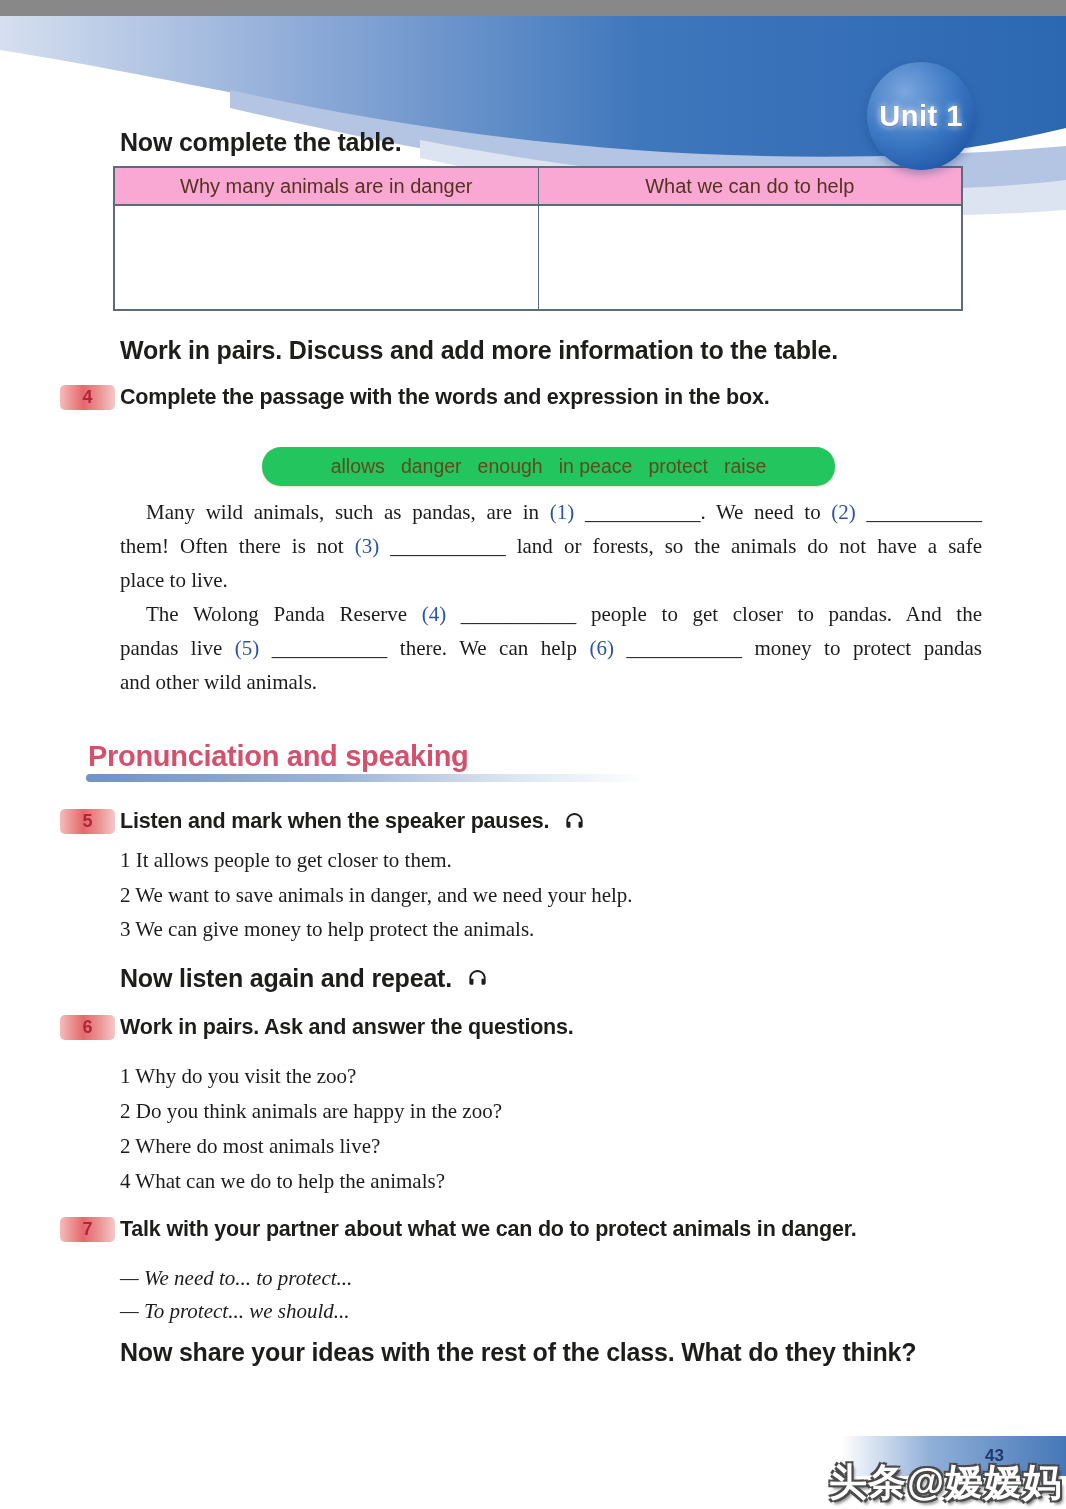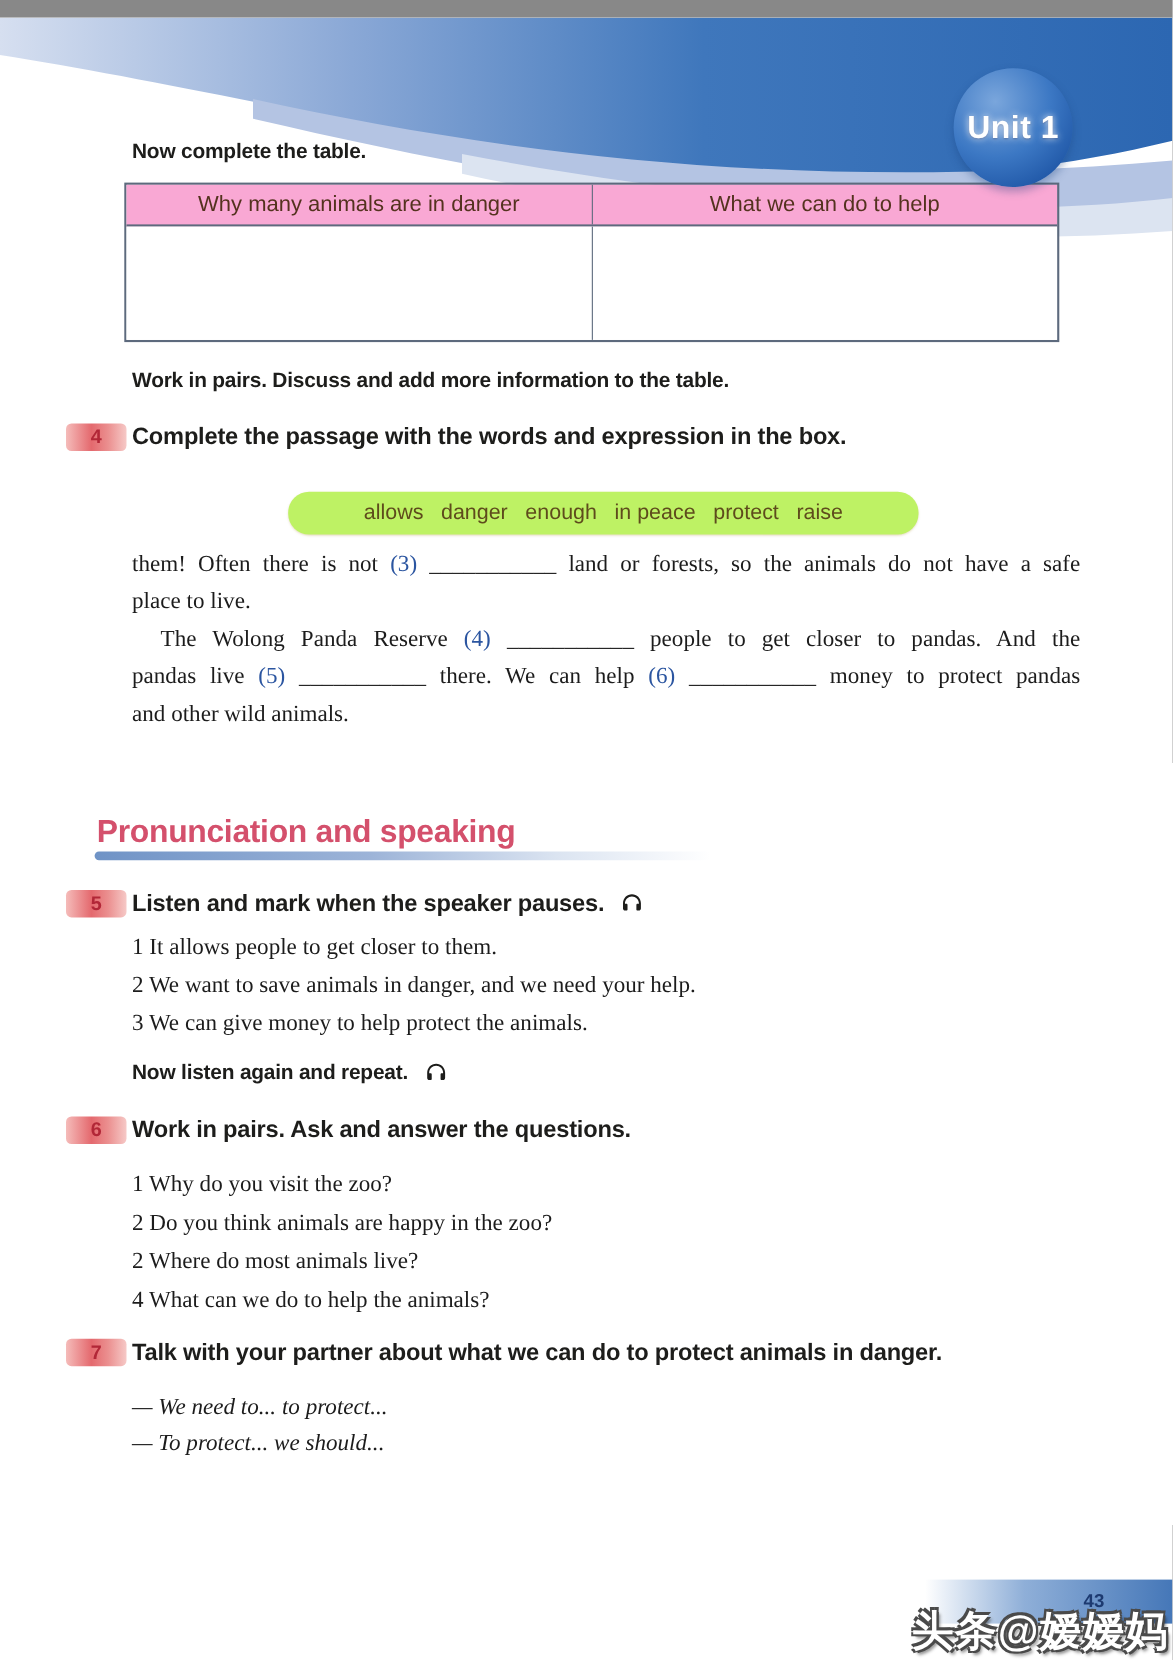--- a/index.html
+++ b/index.html
@@ -15,21 +15,21 @@
     box-shadow:0 4px 8px rgba(20,60,120,.35);
     display:flex; align-items:center; justify-content:center;
     z-index:5;
   }
   .unit-badge span {
     color:#fff; font-weight:700; font-size:29px; letter-spacing:.5px;
     text-shadow:0 0 7px rgba(255,255,255,.9), 0 1px 2px rgba(0,0,50,.4);
   }
 
   
-  .h-bold { font-family:"Liberation Sans", sans-serif; font-weight:700; font-size:19px; color:#1d1d1b; letter-spacing:-0.2px; }
+  .h-bold { font-family:"Liberation Sans", sans-serif; font-weight:700; font-size:25px; color:#1d1d1b; letter-spacing:-0.2px; }
 
   
   .anim-table { position:absolute; left:113px; top:150px; width:850px; height:145px;
     border:2px solid #5d6a7d; display:flex; flex-direction:column; }
   .anim-table .hrow { display:flex; height:38px; border-bottom:2px solid #5d6a7d; background:#f9a8d4; }
   .anim-table .brow { display:flex; flex:1; background:#fff; }
   .anim-table .cell { flex:1; display:flex; align-items:center; justify-content:center; }
   .anim-table .cell + .cell { border-left:1.5px solid #5d6a7d; }
   .anim-table .hrow .cell { font-size:20px; color:#54321e; }
 
@@ -39,21 +39,21 @@
     width:55px; height:25px; margin-right:5px; border-radius:5px;
     background:linear-gradient(90deg, #f5bcba 0%, #e4696e 42%, #eb9090 70%, #f6c9c7 100%);
     display:flex; align-items:center; justify-content:center;
     color:#b22737; font-weight:700; font-size:18px; flex:0 0 auto;
   }
   .ex-title { font-weight:700; font-size:21.5px; color:#1d1d1b; letter-spacing:-0.2px; }
 
   
   .word-box {
     position:absolute; left:262px; top:431px; width:573px; height:39px;
-    background:#bef264; border-radius:19px; box-shadow:0 1px 2px rgba(160,120,20,.25);
+    background:#22c55e; border-radius:19px; box-shadow:0 1px 2px rgba(160,120,20,.25);
     display:flex; align-items:center; justify-content:center; gap:16px;
   }
   .word-box span { font-size:19.5px; color:#5e4b1c; }
 
   
   .passage { position:absolute; left:120px; top:479px; width:862px; }
   .p-line { font-family:"Liberation Serif", serif; font-size:21px; color:#1c1c1c; line-height:34px; }
   .p-line.indent { padding-left:26px; }
   .p-line.just { text-align:justify; text-align-last:justify; }
   .refnum { color:#2b55a0; }
@@ -131,20 +131,21 @@
   <div class="word-box">
     <span>allows</span>
     <span>danger</span>
     <span>enough</span>
     <span>in peace</span>
     <span>protect</span>
     <span>raise</span>
   </div>
 
   <div class="passage">
+    <div class="p-line indent just">Many wild animals, such as pandas, are in <span class="refnum">(1)</span> ___________. We need to <span class="refnum">(2)</span> ___________</div>
     <div class="p-line just">them! Often there is not <span class="refnum">(3)</span> ___________ land or forests, so the animals do not have a safe</div>
     <div class="p-line">place to live.</div>
     <div class="p-line indent just">The Wolong Panda Reserve <span class="refnum">(4)</span> ___________ people to get closer to pandas. And the</div>
     <div class="p-line just">pandas live <span class="refnum">(5)</span> ___________ there. We can help <span class="refnum">(6)</span> ___________ money to protect pandas</div>
     <div class="p-line">and other wild animals.</div>
   </div>
 
   <div class="section-heading">Pronunciation and speaking</div>
   <div class="section-underline"></div>
 
@@ -188,19 +189,20 @@
   <div class="ex-head" style="top:1201px;">
     <div class="num-badge">7</div>
     <div class="ex-title">Talk with your partner about what we can do to protect animals in danger.</div>
   </div>
 
   <div class="items" style="top:1246px;">
     <div class="it ital" style="line-height:33px;">—  We need to... to protect...</div>
     <div class="it ital" style="line-height:33px;">—  To protect... we should...</div>
   </div>
 
+  <div class="h-bold" style="position:absolute; left:120px; top:1322px;">Now share your ideas with the rest of the class. What do they think?</div>
 
   <div class="page-bar">
     <span>43</span>
   </div>
   <div class="watermark">头条@嫒嫒妈</div>
 
 </div>
 
 </body></html>

